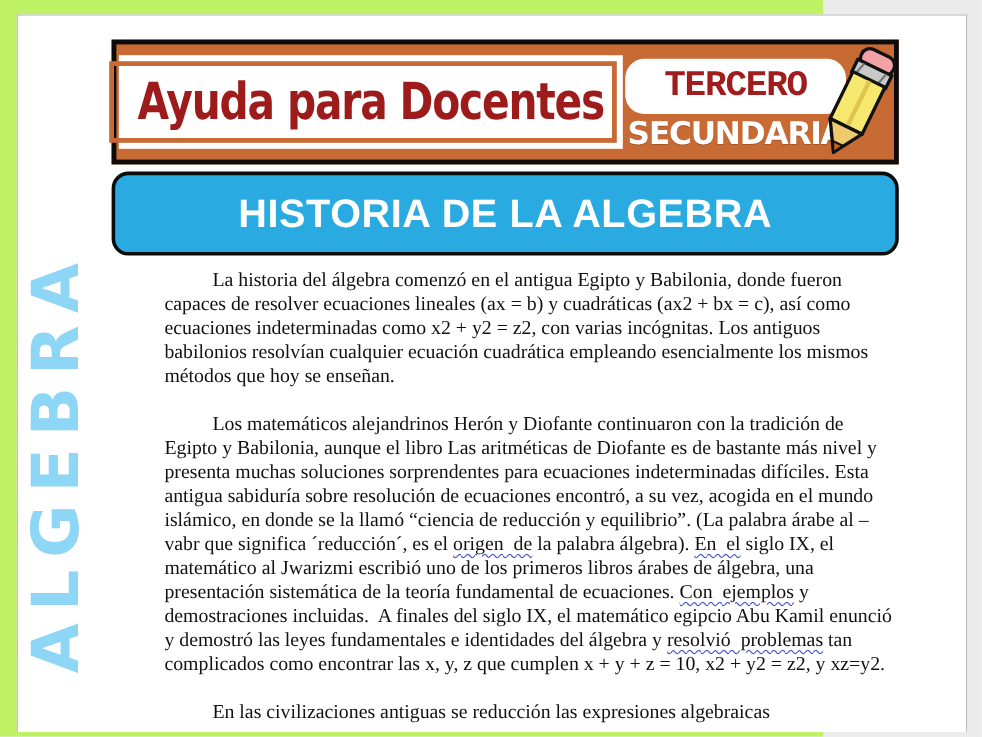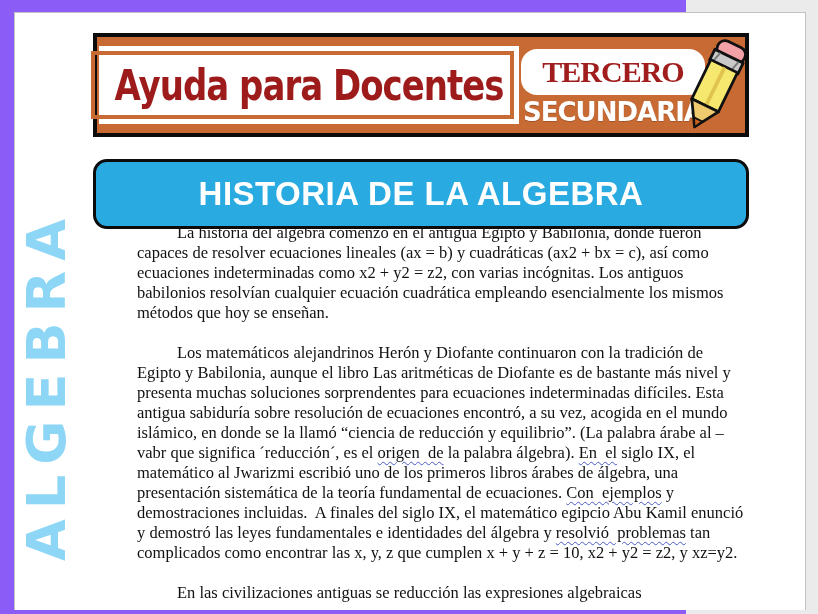--- a/index.html
+++ b/index.html
@@ -1,47 +1,47 @@
 <!DOCTYPE html>
 <html><head>
 <meta charset="utf-8">
 <style>
   * { margin:0; padding:0; box-sizing:border-box; }
   html,body { width:818px; height:614px; overflow:hidden; background:#ebebeb;
               font-family:"Liberation Sans", sans-serif; }
-  .viewport { position:relative; width:686px; height:614px; background:#8b5cf6; }
+  .viewport { position:relative; width:686px; height:614px; background:#bef264; }
 
   
   .page { position:absolute; left:14px; top:12px; width:792px; height:598px;
           background:#ffffff; border:1px solid #c2c2c2; border-bottom:none; overflow:hidden; }
 
   
   .banner { position:absolute; left:78px; top:20px; width:656px; height:104px;
             background:#c76a33; border:4px solid #0c0c0c; }
   .stripe { position:absolute; left:2px; top:9px; width:420px; height:78px; background:#ffffff; }
   .stripe-frame { position:absolute; left:-8px; top:5px; right:5px; bottom:5px;
                   border:4px solid #c76a33; }
   .brand { position:absolute; inset:0; display:flex; align-items:center; justify-content:center;
            font-family:"DejaVu Sans", sans-serif; font-weight:bold; font-size:34px;
            letter-spacing:-1px; color:#9e1b1b; transform:scaleY(1.25); }
   .grade-box { position:absolute; left:424px; top:12px; width:184px; height:46px;
                background:#ffffff; border-radius:16px; display:flex; align-items:center;
                justify-content:center; }
-  .grade { font-family:Liberation Serif, serif; font-weight:bold; font-size:30px;
+  .grade { font-family:Liberation Mono, monospace; font-weight:bold; font-size:30px;
            color:#a11d1d; letter-spacing:-1px; }
   .level { position:absolute; left:418px; top:58px; width:196px; height:34px;
            display:flex; align-items:center; justify-content:center;
            font-family:"DejaVu Sans", sans-serif; font-weight:bold; font-size:26px;
            color:#ffffff; letter-spacing:-1px; text-shadow:0 1px 0 rgba(60,20,0,.25); }
   .pencil { position:absolute; right:-2px; top:0px; width:66px; height:100px; }
 
   
   .title-box { position:absolute; left:78px; top:130px; width:656px; height:70px;
                background:#29abe2; border:3px solid #0c0c0c; border-radius:14px;
-               display:flex; align-items:center; justify-content:center;margin-top:16px; }
+               display:flex; align-items:center; justify-content:center; }
   .title-box .title { font-weight:bold; font-size:33px; letter-spacing:.5px; color:#ffffff;
                       font-family:"Liberation Sans", sans-serif; }
 
   
   .vertical-wrap { position:absolute; left:-148px; top:339px; width:358px; height:66px;
                    transform:rotate(-90deg); display:flex; align-items:center;
                    justify-content:center; pointer-events:none; }
   .vertical-label { font-family:"DejaVu Sans", sans-serif; font-weight:bold; font-size:54px;
                     letter-spacing:10px; color:#8ed6f6; }
 

